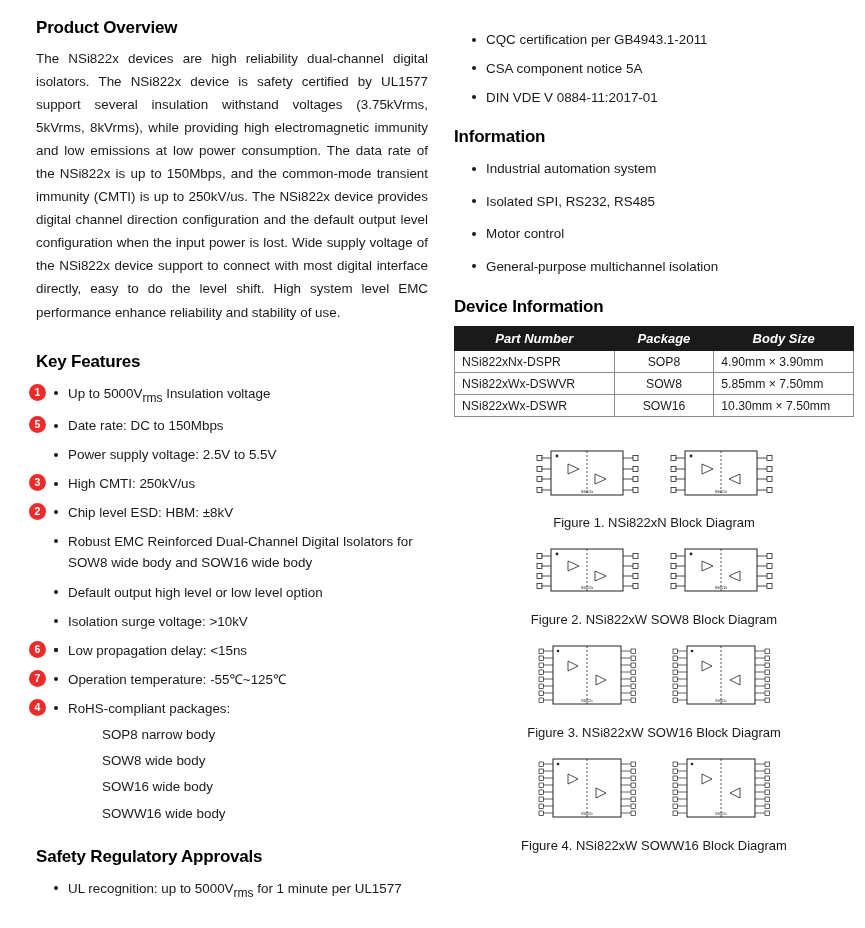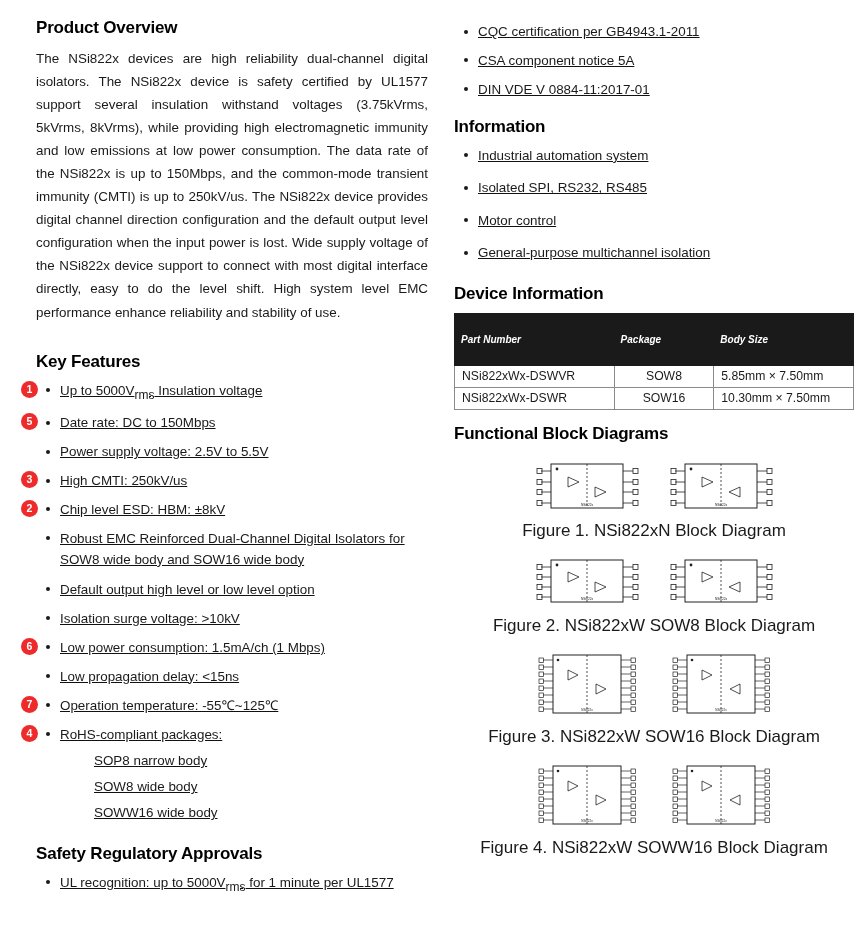--- a/index.html
+++ b/index.html
@@ -43,23 +43,22 @@
   .spacer-14 { height: 14px; }
   p.body {
     font-size: 13.4px;
     line-height: 1.72;
     text-align: justify;
     margin: 0 0 14px 0;
     color: #1a1a1a;
   }
   ul.bullets {
     list-style: none;
-    margin: 4px;
+    margin: 12px;
     padding: 0;
-    text-decoration: underline;
   }
   ul.bullets > li {
     position: relative;
     padding-left: 20px;
     font-size: 13.4px;
     line-height: 1.45;
     margin-bottom: 9.5px;
     color: #1a1a1a;
   }
   ul.bullets > li:before {
@@ -112,38 +111,38 @@
     border-collapse: collapse;
     width: 400px;
     font-size: 12.2px;
     margin-top: 2px;
   }
   table.devinfo th {
     background: #1a1a1a;
     color: #ffffff;
     font-style: italic;
     font-weight: bold;
-    padding: 20px 6px;
+    padding: 4px 6px;
     border: 1px solid #1a1a1a;
-    text-align: left;
-    font-size: 10px;
+    text-align: center;
+    font-size: 13px;
   }
   table.devinfo td {
     border: 1px solid #8a8a8a;
     padding: 3.5px 7px;
     color: #1a1a1a;
   }
   table.devinfo td.c { text-align: center; }
 
   
   .figure { margin-top: 14px; }
   .figcaption {
     text-align: center;
-    font-size: 17px;
-    margin-top: 7px;
+    font-size: 13px;
+    margin-top: 14px;
     color: #1a1a1a;
   }
   .diagram-row {
     display: flex;
     justify-content: center;
     gap: 6px;
   }
   svg.blk { display: block; }
 </style>
 </head>
@@ -183,35 +182,35 @@
         <span>Robust EMC Reinforced Dual-Channel Digital Isolators for SOW8 wide body and SOW16 wide body</span>
       </li>
       <li>
         <span>Default output high level or low level option</span>
       </li>
       <li>
         <span>Isolation surge voltage: &gt;10kV</span>
       </li>
       <li class="has-marker">
         <span class="marker">6</span>
-        <span>Low power consumption: 1.5mA/ch (1 Mbps)</span>
       </li>
       <li>
         <span>Low propagation delay: &lt;15ns</span>
       </li>
       <li class="has-marker">
         <span class="marker">7</span>
         <span>Operation temperature: -55℃~125℃</span>
       </li>
       <li class="has-marker">
         <span class="marker">4</span>
         <span>RoHS-compliant packages:</span>
         <ul class="sub-list">
           <li>SOP8 narrow body</li>
           <li>SOW8 wide body</li>
+          <li>SOW16 wide body</li>
           <li>SOWW16 wide body</li>
         </ul>
       </li>
     </ul>
 
     <div class="spacer-8"></div>
     <h2 class="section">Safety Regulatory Approvals</h2>
     <ul class="bullets">
       <li>
         <span>UL recognition: up to 5000V</span><span class="sub">rms</span><span> for 1 minute per UL1577</span>
@@ -241,35 +240,39 @@
 
     <table class="devinfo">
       <thead>
         <tr>
           <th style="width:40%">Part Number</th>
           <th style="width:25%">Package</th>
           <th style="width:35%">Body Size</th>
         </tr>
       </thead>
       <tbody>
+        <tr>
+          <td>NSi822xNx-DSPR</td>
+          <td class="c">SOP8</td>
+          <td>4.90mm × 3.90mm</td>
+        </tr>
         <tr>
           <td>NSi822xWx-DSWVR</td>
           <td class="c">SOW8</td>
           <td>5.85mm × 7.50mm</td>
         </tr>
         <tr>
           <td>NSi822xWx-DSWR</td>
           <td class="c">SOW16</td>
           <td>10.30mm × 7.50mm</td>
         </tr>
       </tbody>
     </table>
 
     <div class="spacer-14"></div>
-    <h2 class="section">Functional Block Diagrams</h2>
 
     <div class="figure">
       <div class="diagram-row">
         <svg class="blk" width="128" height="56" viewBox="0 0 128 56">
           <rect x="28" y="6" width="72" height="44" fill="none" stroke="#222" stroke-width="1"></rect>
           <line x1="64" y1="6" x2="64" y2="50" stroke="#222" stroke-width="0.8" stroke-dasharray="2,2"></line>
           <circle cx="34" cy="11" r="1.4" fill="#222"></circle>
           <g stroke="#222" stroke-width="0.8">
             <line x1="18" y1="13" x2="28" y2="13"></line>
               <rect x="14" y="10.5" width="5" height="5" fill="none"></rect>

